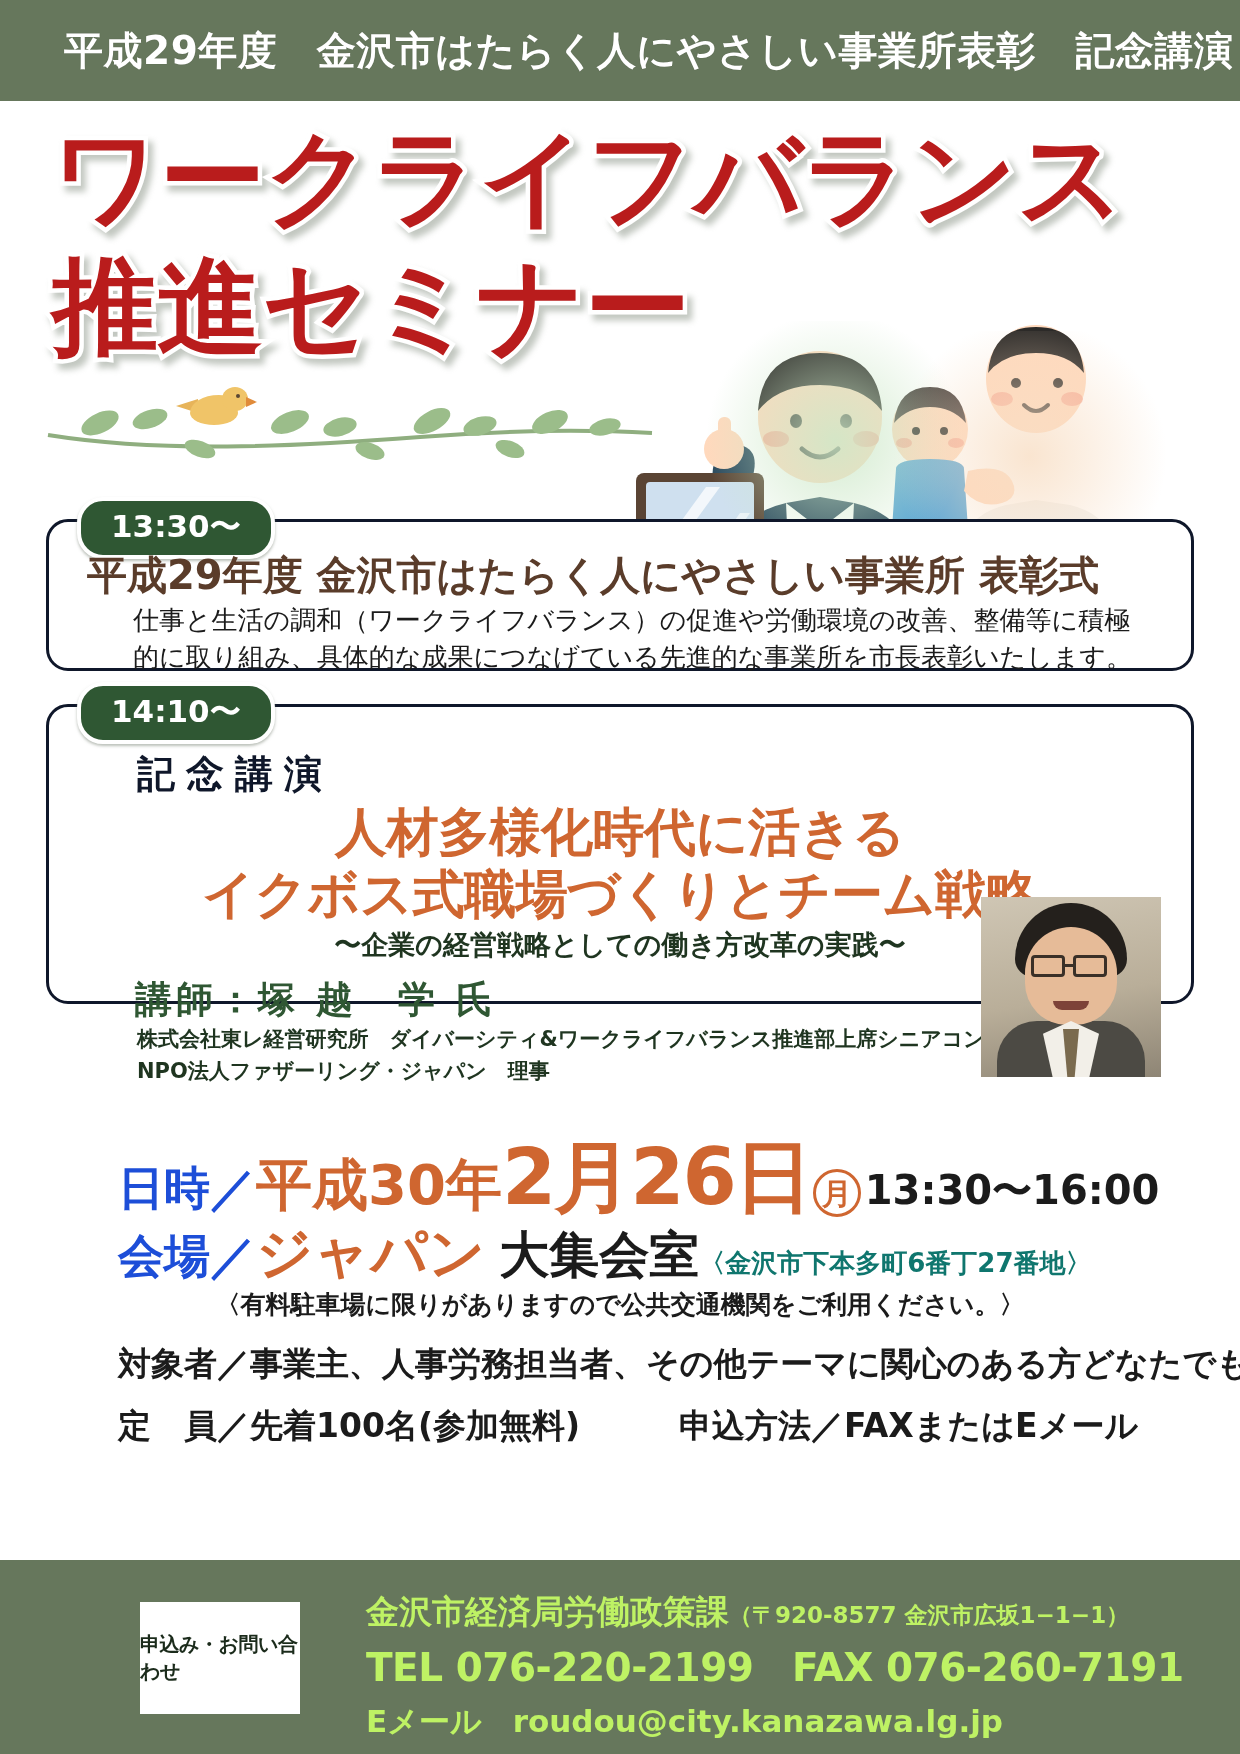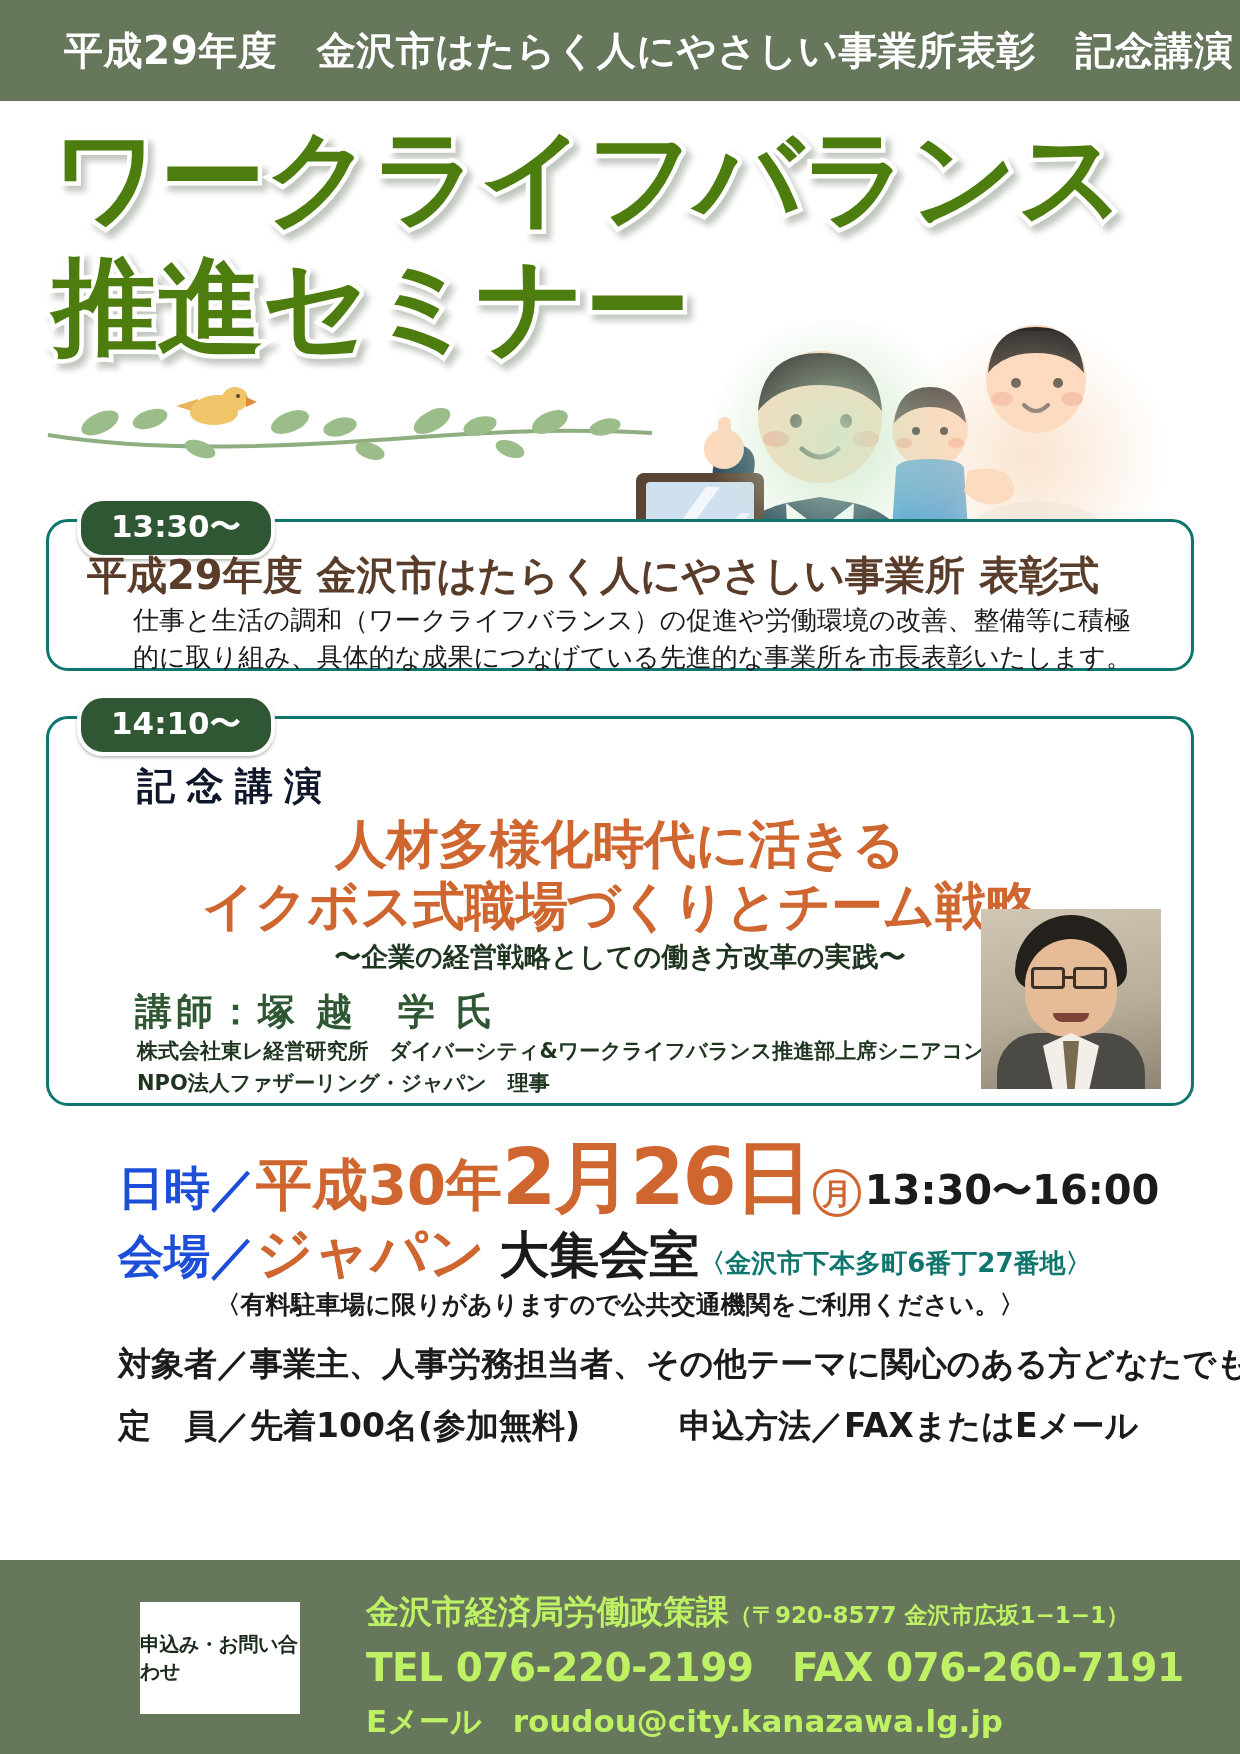--- a/index.html
+++ b/index.html
@@ -22,21 +22,21 @@
     color: #ffffff; font-size: 39px; font-weight: bold;
     letter-spacing: 0.5px; padding-left: 64px; white-space: nowrap;
     text-shadow: 0 0 1px rgba(0,0,0,.25);
   }
 
   
   .hero { position: absolute; left: 0; top: 101px; width: 1240px; height: 400px; }
   .hero-title {
     position: absolute; left: 52px; top: 12px;
     font-size: 106px; font-weight: bold; line-height: 1.22;
-    color: #4d7c0f; white-space: nowrap; letter-spacing: -1px;
+    color: #b91c1c; white-space: nowrap; letter-spacing: -1px;
     -webkit-text-stroke: 9px #ffffff;
     paint-order: stroke fill;
     filter: drop-shadow(5px 6px 3px rgba(120,130,115,.45));
   }
   .hero-title .l2 { display:block; }
 
   
   .vine { position: absolute; left: 40px; top: 288px; width: 620px; height: 80px; }
   .bird-body { position:absolute; left:150px; top:6px; width:48px; height:30px;
     background:#f0c468; border-radius: 60% 40% 50% 50%/60% 60% 40% 40%; }
@@ -52,24 +52,24 @@
   
   .illus { position:absolute; left:600px; top:220px; width:600px; height:280px; }
   .glow { position:absolute; left:95px; top:0px; width:280px; height:240px;
     background: radial-gradient(circle at 50% 50%, rgba(205,232,200,.85), rgba(255,255,255,0) 70%); }
   .glow2 { position:absolute; left:280px; top:10px; width:300px; height:250px;
     background: radial-gradient(circle at 50% 50%, rgba(248,222,196,.8), rgba(255,255,255,0) 70%); }
 
   
   .card {
     position: absolute; left: 46px; width: 1148px;
-    border: 3px solid #0f766e; border-radius: 22px; background: #fff;
+    border: 3px solid #0f172a; border-radius: 22px; background: #fff;
   }
   #card1 { top: 519px; height: 152px; }
-  #card2 { top: 704px; height: 390px; margin-top: 12px; }
+  #card2 { top: 704px; height: 300px; }
   .time-pill {
     position: absolute; top: -25px; left: 28px;
     background: #2f5733; color: #fff; border: 4px solid #ffffff;
     border-radius: 26px; padding: 5px 30px 7px;
     font-size: 31px; font-weight: bold; letter-spacing: 0px; white-space: nowrap;
     box-shadow: 0 2px 3px rgba(120,130,115,.5);
   }
 
   .c1-head {
     position:absolute; left: 38px; top: 26px;

